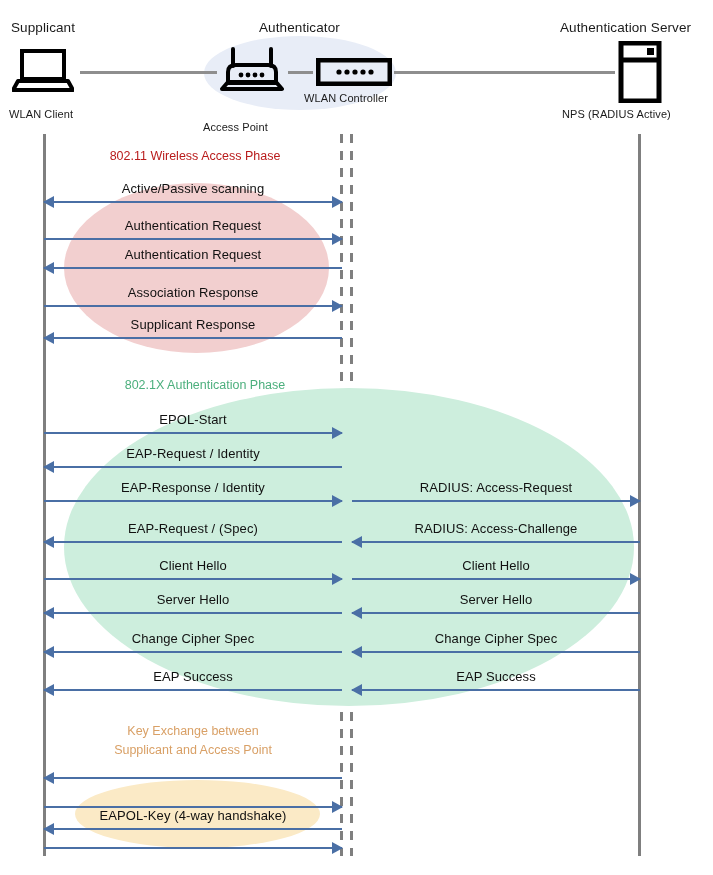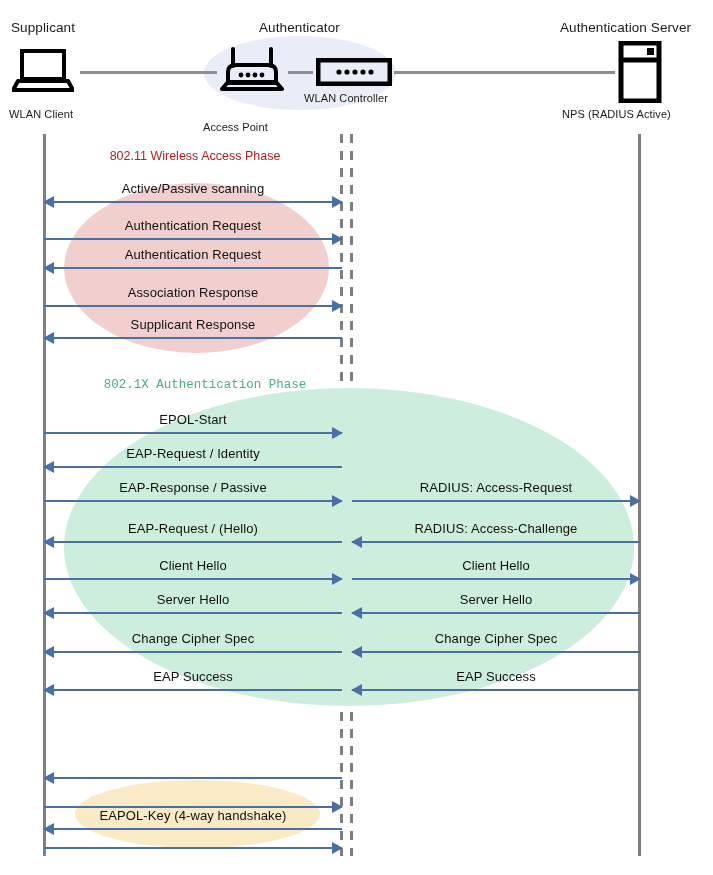--- a/index.html
+++ b/index.html
@@ -177,24 +177,28 @@
   <div class="lifeline" style="left:638px;top:134px;height:722px;"></div>
 
   <div class="phase-blob blob-red" style="left:64px;top:183px;width:265px;height:170px;"></div>
   <div class="phase-blob blob-green" style="left:64px;top:388px;width:570px;height:318px;"></div>
   <div class="phase-blob blob-orange" style="left:75px;top:780px;width:245px;height:68px;"></div>
 
   <div class="phase-caption" style="left:85px;top:147px;width:220px;color:#b91c1c;">
     <div>802.11 Wireless Access Phase</div>
   </div>
 
-  <div class="phase-caption" style="left:100px;top:376px;width:210px;color:#4caf7d;font-family:Liberation Mono, monospace;">
+  <div class="phase-caption" style="left:100px;top:376px;width:210px;color:#4caf7d;">
     <div>802.1X Authentication Phase</div>
   </div>
 
+  <div class="phase-caption" style="left:98px;top:722px;width:190px;color:#d9a066;">
+    <div>Key Exchange between</div>
+    <div>Supplicant and Access Point</div>
+  </div>
 
   <div id="left-messages">
       <div class="msg" style="left: 44px; top: 201px; width: 298px;">
         <div class="msg-line"></div>
         <div class="arrowhead arrow-right"></div>
         <div class="arrowhead arrow-left"></div>
         <div class="msg-label">Active/Passive scanning</div>
       </div>
       <div class="msg" style="left: 44px; top: 238px; width: 298px;">
         <div class="msg-line"></div>
@@ -222,26 +226,26 @@
         <div class="msg-label">EPOL-Start</div>
       </div>
       <div class="msg" style="left: 44px; top: 466px; width: 298px;">
         <div class="msg-line"></div>
         <div class="arrowhead arrow-left"></div>
         <div class="msg-label">EAP-Request / Identity</div>
       </div>
       <div class="msg" style="left: 44px; top: 500px; width: 298px;">
         <div class="msg-line"></div>
         <div class="arrowhead arrow-right"></div>
-        <div class="msg-label">EAP-Response / Passive</div>
+        <div class="msg-label">EAP-Response / Identity</div>
       </div>
       <div class="msg" style="left: 44px; top: 541px; width: 298px;">
         <div class="msg-line"></div>
         <div class="arrowhead arrow-left"></div>
-        <div class="msg-label">EAP-Request / (Hello)</div>
+        <div class="msg-label">EAP-Request / (Spec)</div>
       </div>
       <div class="msg" style="left: 44px; top: 578px; width: 298px;">
         <div class="msg-line"></div>
         <div class="arrowhead arrow-right"></div>
         <div class="msg-label">Client Hello</div>
       </div>
       <div class="msg" style="left: 44px; top: 612px; width: 298px;">
         <div class="msg-line"></div>
         <div class="arrowhead arrow-left"></div>
         <div class="msg-label">Server Hello</div>

